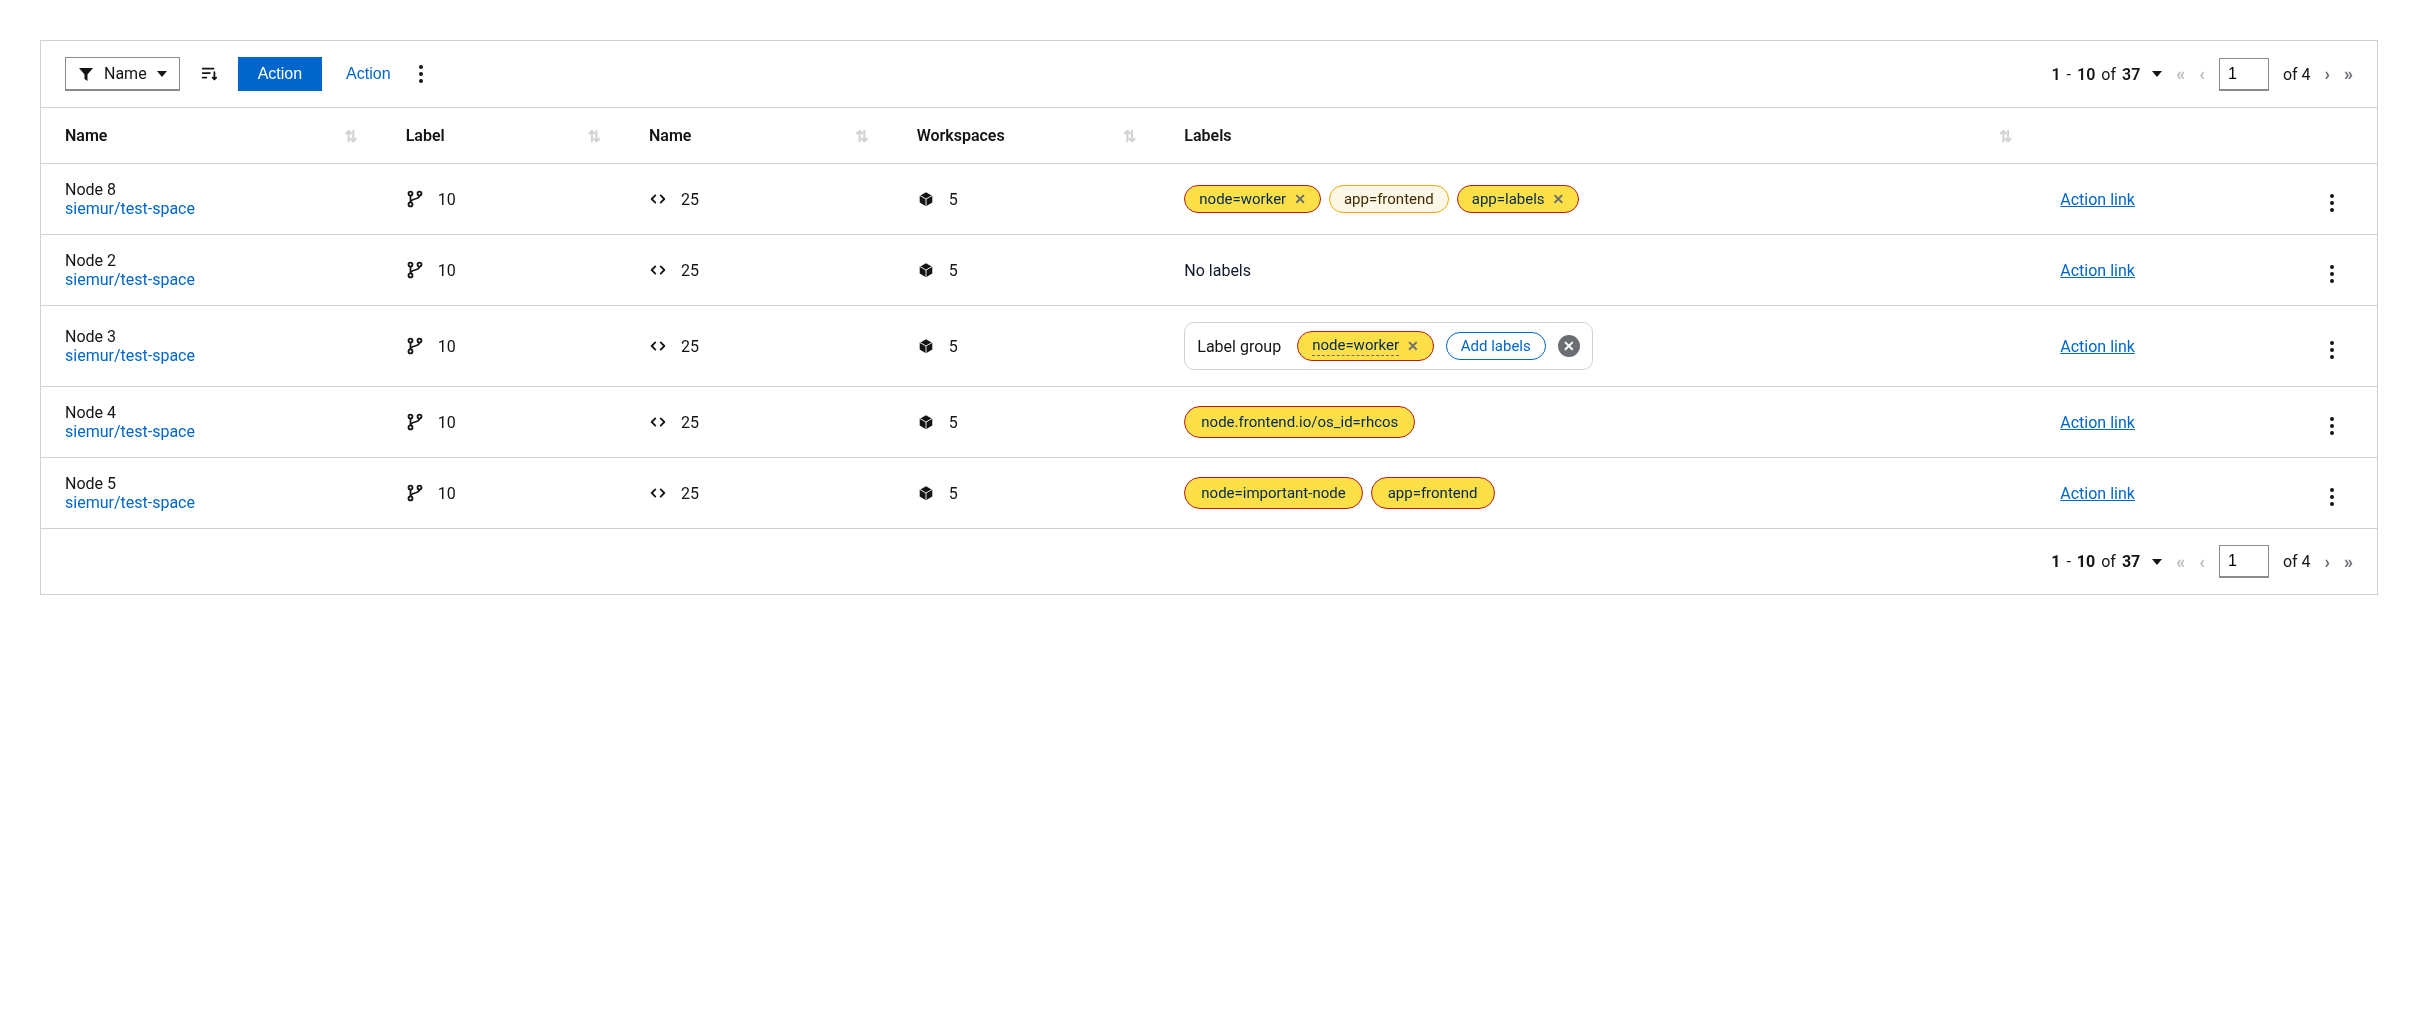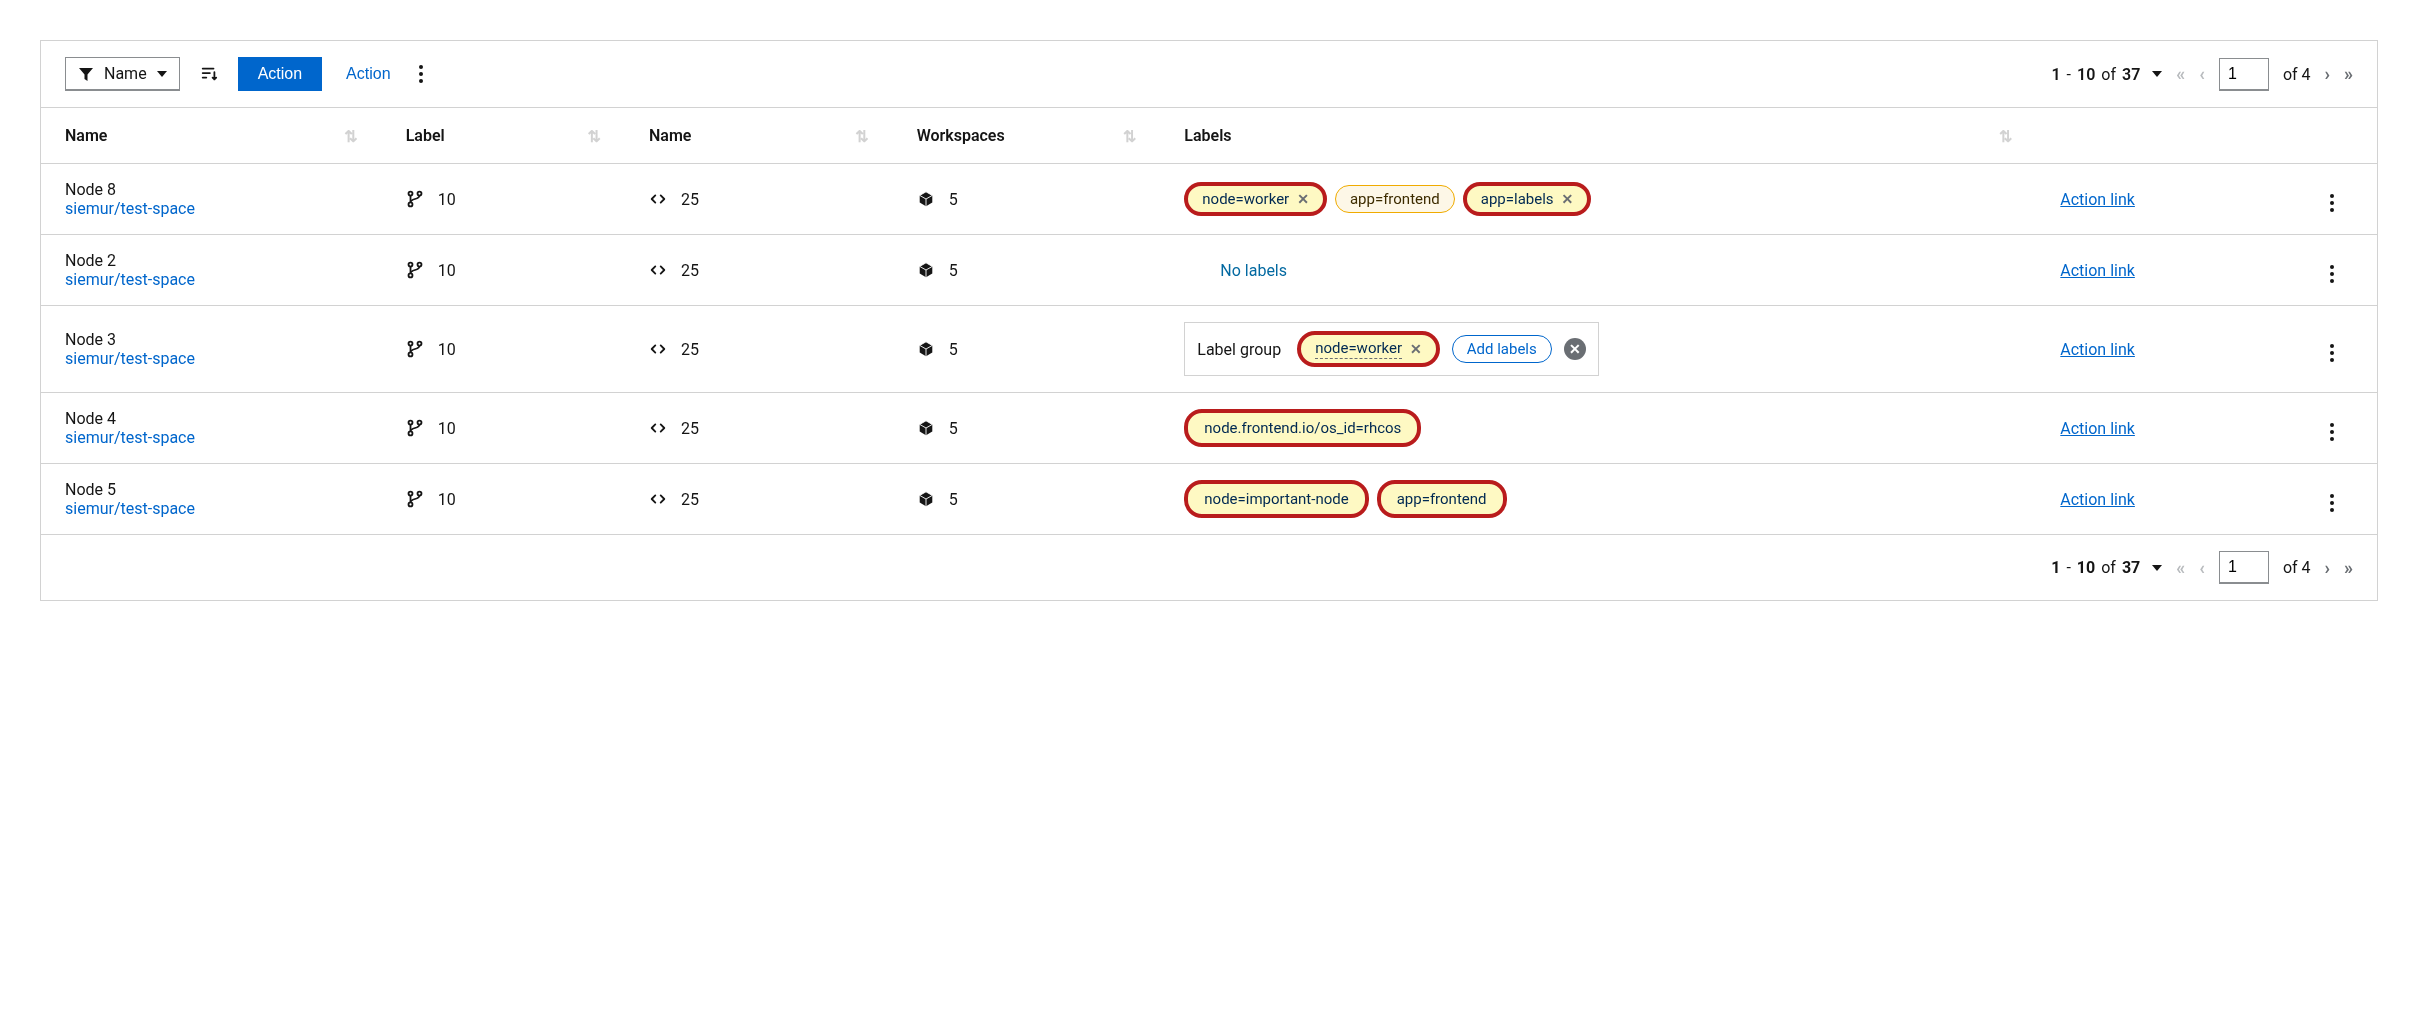--- a/index.html
+++ b/index.html
@@ -72,36 +72,36 @@
   .node-name { display: block; }
   .node-link { color: #0066cc; text-decoration: none; text-align: right; }
   .cell-with-icon { display: flex; align-items: center; gap: 14px; }
   .cell-icon { width: 18px; height: 18px; flex: none; }
 
   
   .chip-row { display: flex; flex-wrap: wrap; gap: 8px; align-items: center; }
   .chip {
     display: inline-flex; align-items: center; gap: 8px;
     border-radius: 18px; padding: 4px 14px; font-size: 15px;
-    background: #fef9c3; color: #002952; border: 4px solid #b91c1c;
+    background: #fde047; color: #002952; border: 1px solid #b91c1c;
   }
   .chip.orange { background: #fdf7e7; border: 1px solid #f0ab00; color: #3d2c00; }
   .chip.outline { background: #fff; border: 1px solid #0066cc; color: #0066cc; }
   .chip.big { padding: 6px 16px; }
   .chip .x { color: #6a6e73; font-size: 14px; cursor: pointer; font-weight: 700; }
   .label-editor {
     display: inline-flex; align-items: center; gap: 12px;
-    border: 1px solid #d2d2d2; padding: 8px 12px; border-radius: 0;
+    border: 1px solid #d2d2d2; padding: 8px 12px; border-radius: 10px;
   }
   .label-editor .cat { padding-right: 4px; }
   .close-circle {
     width: 22px; height: 22px; border-radius: 50%; background: #6a6e73; color: #fff;
     display: inline-flex; align-items: center; justify-content: center; font-size: 14px; cursor: pointer; font-weight: 700;
   }
-  .no-labels { color: #0369a1; margin-left: 36px; }
+  .no-labels { color: #0f172a; }
 
   
   .footer {
     display: flex; align-items: center; justify-content: flex-end;
     padding: 16px 24px; gap: 14px;
   }
 
   
   svg { display: block; }
 </style>

